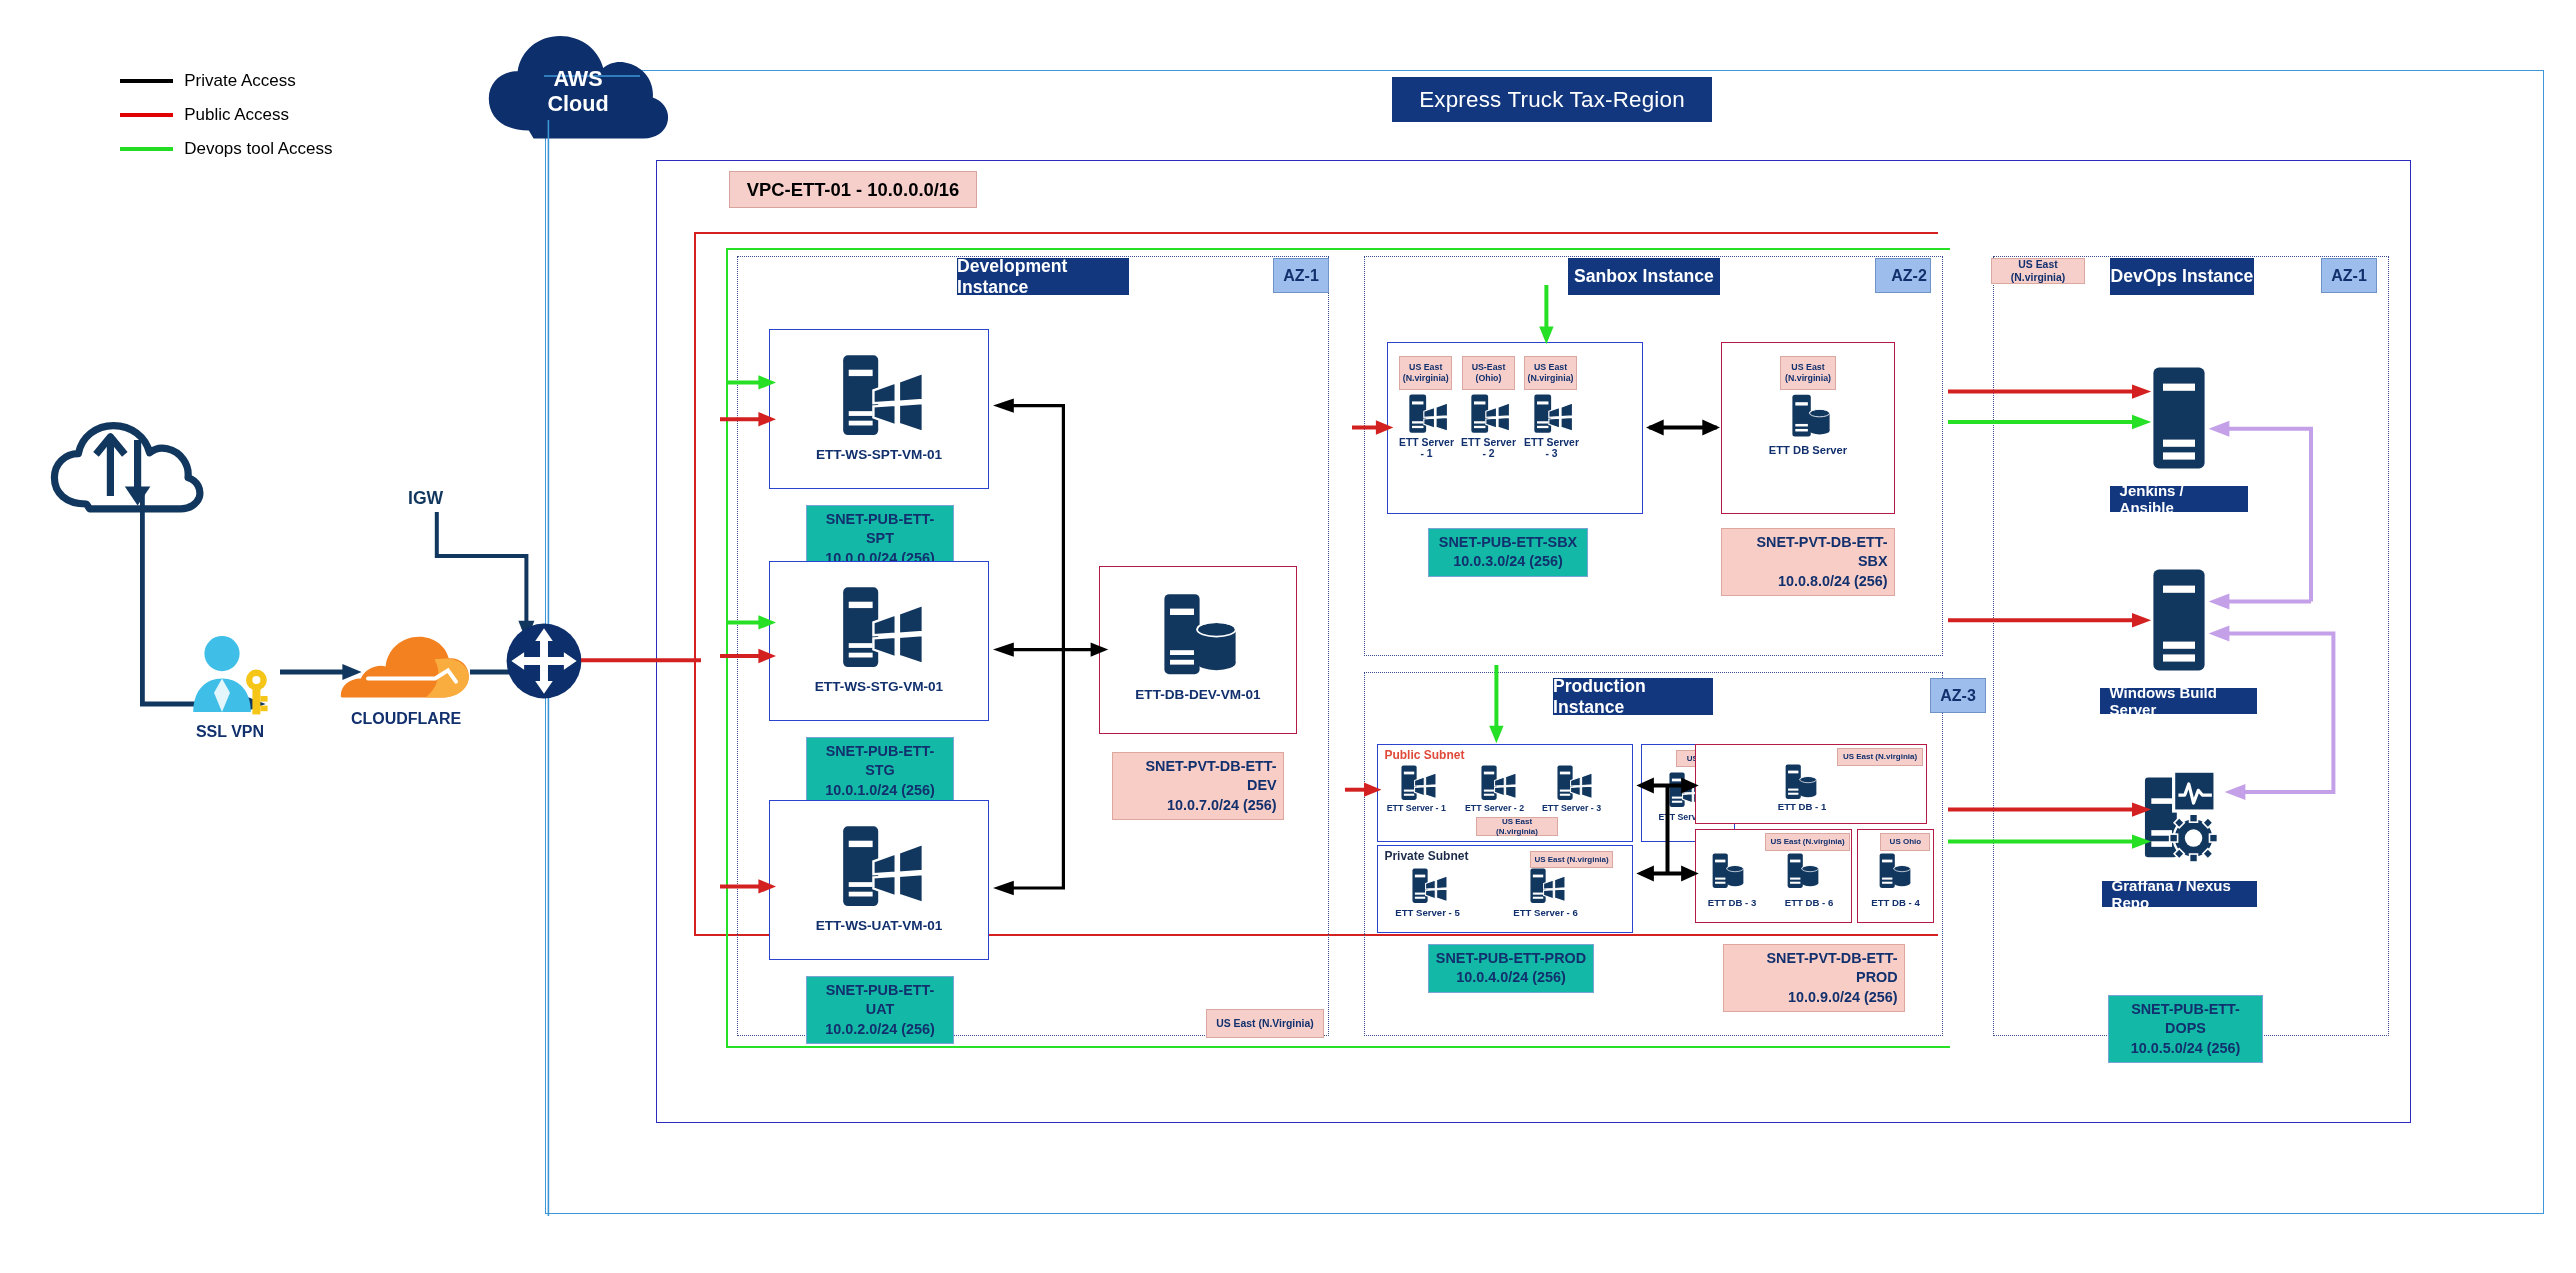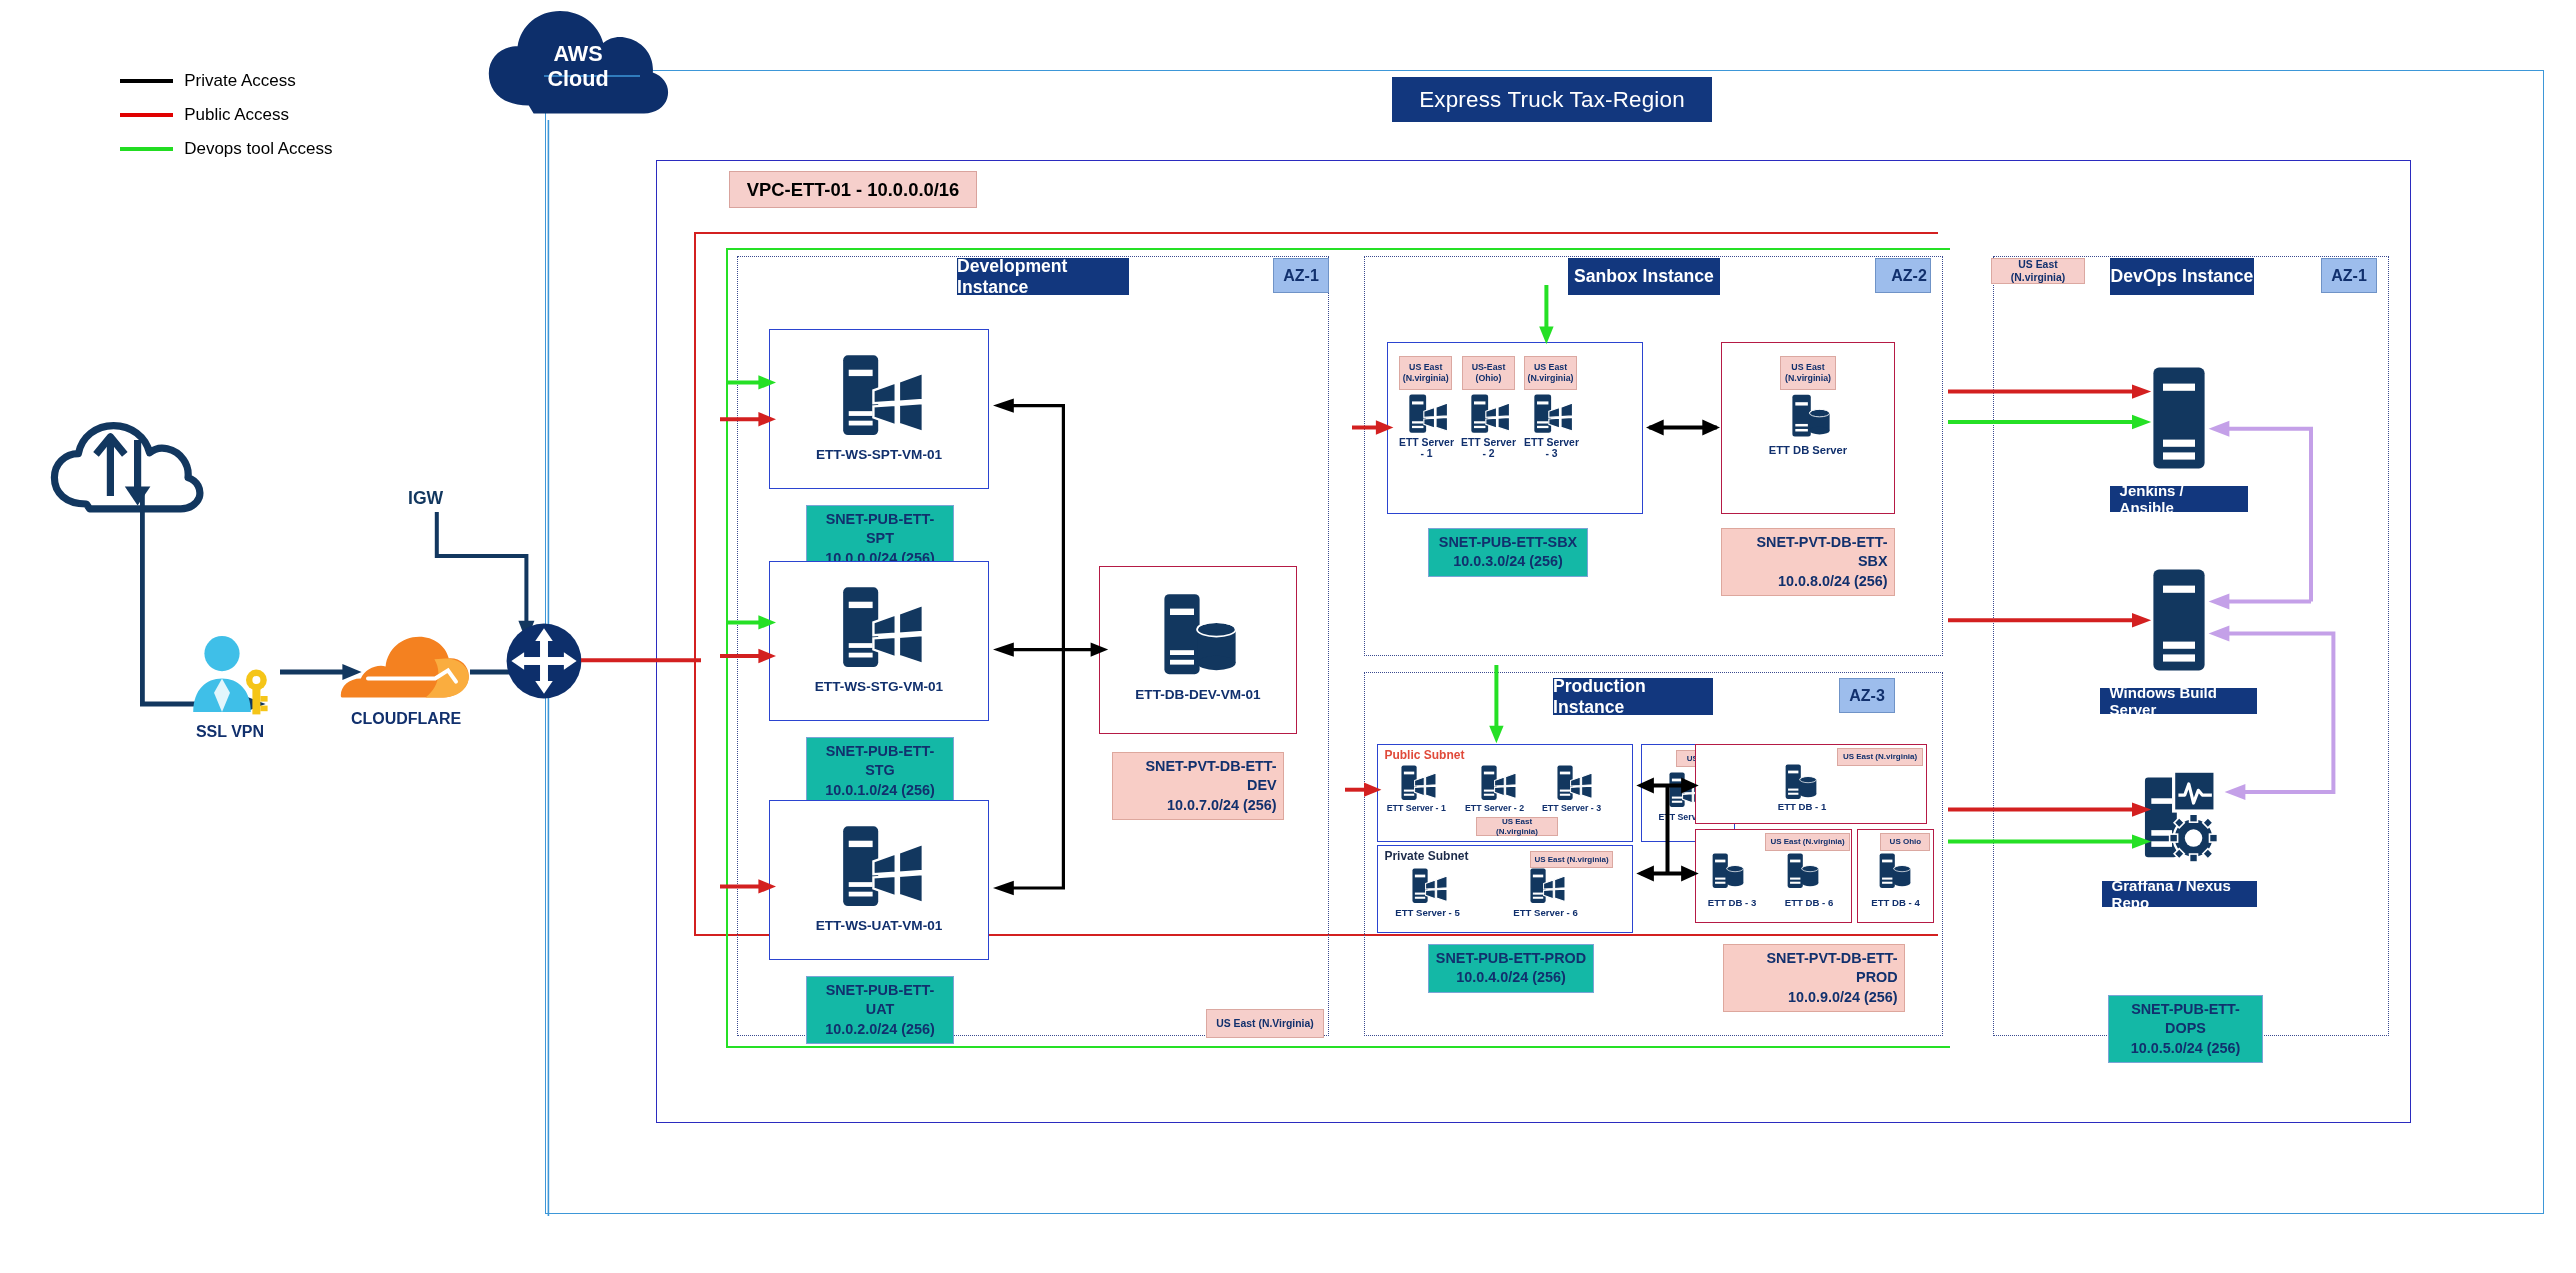--- a/index.html
+++ b/index.html
@@ -13,21 +13,21 @@
   .leg-row { display:flex; align-items:center; height:34px; }
   .leg-line { width:53px; height:4.8px; margin-right:11.2px; flex:none; }
   .leg-txt { font-size:17px; color:#000; white-space:nowrap; }
   
   #region-frame { left:545px; top:70px; width:1999px; height:1144px;
     border:1.6px solid #3d97d8; background:transparent; }
   #region-title { left:1392px; top:77px; width:320px; height:45px;
     background:#12377e; color:#fff; font-size:22.4px; font-weight:normal;
     display:flex; align-items:center; justify-content:center; letter-spacing:0.2px;}
   
-  #aws-cloud { left:484px; top:3px; width:188px; height:116px; }
+  #aws-cloud { left:484px; top:28px; width:188px; height:116px; }
   #aws-cloud .lbl { position:absolute; left:0; top:38px; width:100%; text-align:center;
     color:#fff; font-size:21.6px; font-weight:bold; line-height:1.18; z-index:2;}
   
   #vpc-frame { left:656px; top:160px; width:1755px; height:963px; border:1.6px solid #2b2bbf; }
   #vpc-label { left:729px; top:171px; width:248px; height:37px; background:#f6cfcb;
     border:0.8px solid #d9a39d; display:flex; align-items:center; justify-content:center;
     font-size:18.4px; font-weight:bold; color:#000; }
   
   #red-bus { left:694px; top:232px; width:1244px; height:704px;
      border:2.4px solid #d32020; border-right:none; }
@@ -369,21 +369,21 @@
   <path d="M30 9 L52 18 L30 27 Z" fill="#d32020"></path>
 </svg>
 <svg class="abs" style="left:1646px; top:413px;" width="74" height="29" viewBox="0 0 92 36">
   <line x1="4" y1="18" x2="88" y2="18" stroke="#000" stroke-width="5"></line>
   <path d="M22 8 L0 18 L22 28 Z" fill="#000"></path>
   <path d="M70 8 L92 18 L70 28 Z" fill="#000"></path>
 </svg>
 
 <div class="abs az-box" id="az3-prod"></div>
 <div class="abs inst-title" style="left:1553px; top:678px; width:160px;">Production Instance</div>
-<div class="abs az-badge" style="left:1839px; top:678px;">AZ-3</div>
+<div class="abs az-badge" style="left:1930px; top:678px;">AZ-3</div>
 
 <div class="abs vm-card" style="left:1377px; top:744px; width:256px; height:98px;">
   <div class="abs sub-title" style="left:6.4px; top:3.2px; color:#e04a3a;">Public Subnet</div>
   <svg class="abs" style="left:17.6px; top:19px;" width="42" height="38" viewBox="0 0 118 110">
     <rect x="14" y="4" width="44" height="100" rx="6" fill="#12375f"></rect>
       <rect x="21" y="22" width="30" height="8" fill="#fff"></rect>
       <rect x="21" y="74" width="30" height="6" fill="#fff"></rect>
       <rect x="21" y="86" width="30" height="6" fill="#fff"></rect>
     <path d="M52 48 L80 38 L80 62 L52 64 Z" fill="#12375f" stroke="#fff" stroke-width="3"></path>
       <path d="M84 37 L114 26 L114 60 L84 62 Z" fill="#12375f" stroke="#fff" stroke-width="3"></path>

